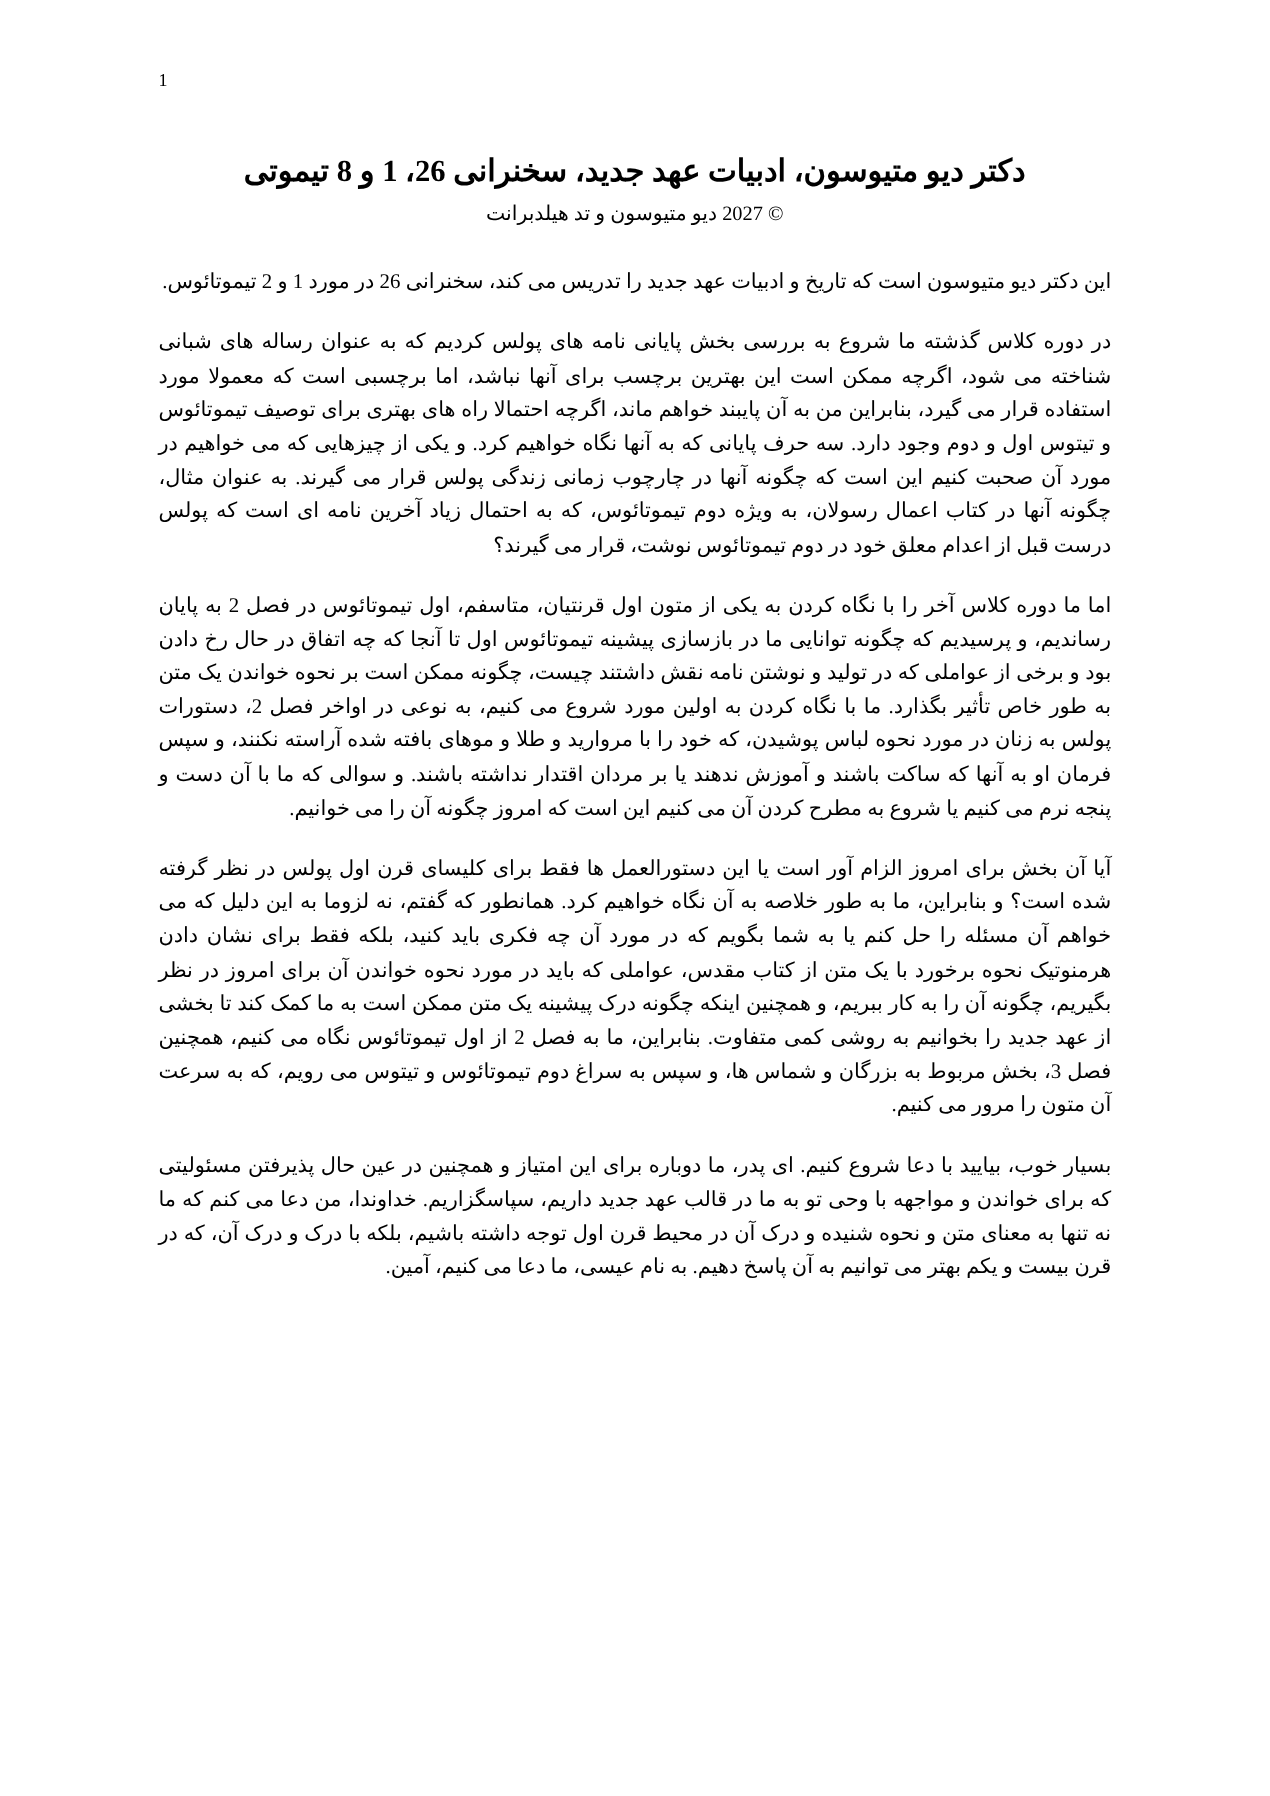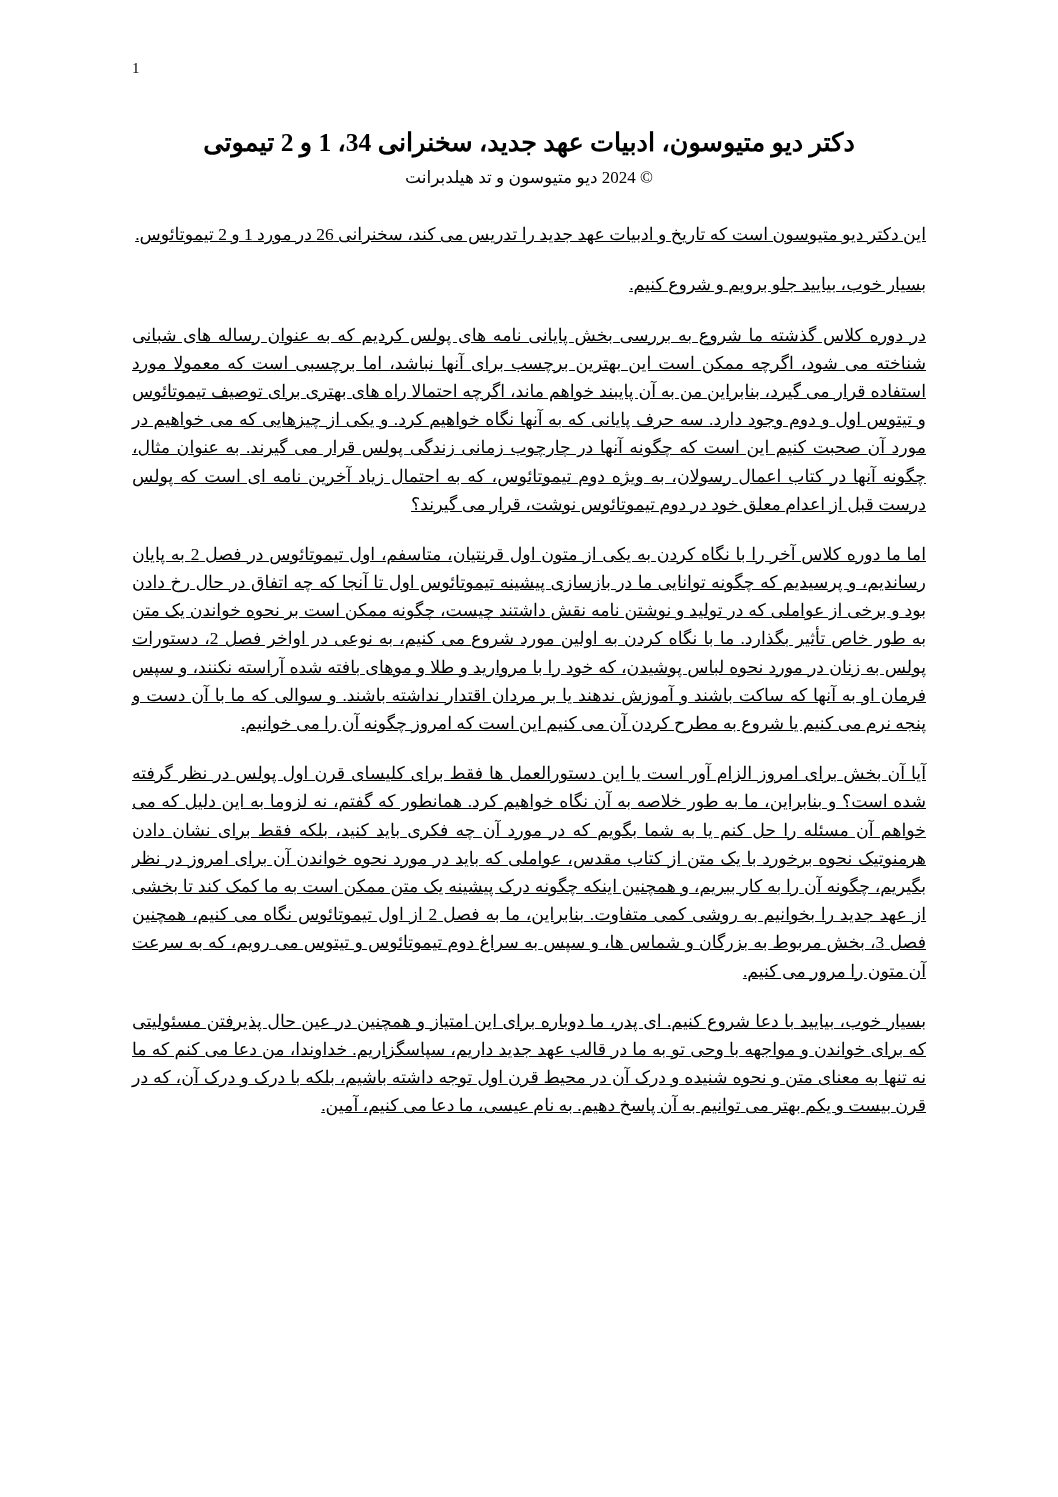--- a/index.html
+++ b/index.html
@@ -48,41 +48,39 @@
     margin-top: 30px;
   }
   p.para {
     margin: 0 0 22px 0;
     font-size: 17.4px;
     line-height: 1.62;
     text-align: justify;
     text-align-last: right;
     direction: rtl;
     text-indent: 0;
-    text-decoration: underline;
   }
   p.para.short {
     text-align: right;
   }
   p.para:last-child {
     margin-bottom: 7px;
   }
 </style>
 </head>
 <body>
 
 <div class="page">
 
   <div class="page-number">1</div>
 
-  <h1 class="doc-title">دکتر دیو متیوسون، ادبیات عهد جدید، سخنرانی 34، 1 و 2 تیموتی</h1>
-  <div class="doc-copyright">© 2024 دیو متیوسون و تد هیلدبرانت</div>
+  <h1 class="doc-title">دکتر دیو متیوسون، ادبیات عهد جدید، سخنرانی 26، 1 و 8 تیموتی</h1>
+  <div class="doc-copyright">© 2027 دیو متیوسون و تد هیلدبرانت</div>
 
   <div class="body-copy">
     <p class="para">این دکتر دیو متیوسون است که تاریخ و ادبیات عهد جدید را تدریس می کند، سخنرانی 26 در مورد 1 و 2 تیموتائوس.</p>
-    <p class="para short">بسیار خوب، بیایید جلو برویم و شروع کنیم.</p>
     <p class="para">در دوره کلاس گذشته ما شروع به بررسی بخش پایانی نامه های پولس کردیم که به عنوان رساله های شبانی شناخته می شود، اگرچه ممکن است این بهترین برچسب برای آنها نباشد، اما برچسبی است که معمولا مورد استفاده قرار می گیرد، بنابراین من به آن پایبند خواهم ماند، اگرچه احتمالا راه های بهتری برای توصیف تیموتائوس و تیتوس اول و دوم وجود دارد.  سه حرف پایانی که به آنها نگاه خواهیم کرد. و یکی از چیزهایی که می خواهیم در مورد آن صحبت کنیم این است که چگونه آنها در چارچوب زمانی زندگی پولس قرار می گیرند. به عنوان مثال، چگونه آنها در کتاب اعمال رسولان، به ویژه دوم تیموتائوس، که به احتمال زیاد آخرین نامه ای است که پولس درست قبل از اعدام معلق خود در دوم تیموتائوس نوشت، قرار می گیرند؟</p>
     <p class="para">اما ما دوره کلاس آخر را با نگاه کردن به یکی از متون اول قرنتیان، متاسفم، اول تیموتائوس در فصل 2 به پایان رساندیم، و پرسیدیم که چگونه توانایی ما در بازسازی پیشینه تیموتائوس اول تا آنجا که چه اتفاق در حال رخ دادن بود و برخی از عواملی که در تولید و نوشتن نامه نقش داشتند چیست،  چگونه ممکن است بر نحوه خواندن یک متن به طور خاص تأثیر بگذارد. ما با نگاه کردن به اولین مورد شروع می کنیم، به نوعی در اواخر فصل 2، دستورات پولس به زنان در مورد نحوه لباس پوشیدن، که خود را با مروارید و طلا و موهای بافته شده آراسته نکنند، و سپس فرمان او به آنها که ساکت باشند و آموزش ندهند یا بر مردان اقتدار نداشته باشند. و سوالی که ما با آن دست و پنجه نرم می کنیم یا شروع به مطرح کردن آن می کنیم این است که امروز چگونه آن را می خوانیم.</p>
     <p class="para">آیا آن بخش برای امروز الزام آور است یا این دستورالعمل ها فقط برای کلیسای قرن اول پولس در نظر گرفته شده است؟ و بنابراین، ما به طور خلاصه به آن نگاه خواهیم کرد. همانطور که گفتم، نه لزوما به این دلیل که می خواهم آن مسئله را حل کنم یا به شما بگویم که در مورد آن چه فکری باید کنید، بلکه فقط برای نشان دادن هرمنوتیک نحوه برخورد با یک متن از کتاب مقدس، عواملی که باید در مورد نحوه خواندن آن برای امروز در نظر بگیریم، چگونه آن را به کار ببریم، و همچنین اینکه چگونه درک پیشینه یک متن ممکن است به ما کمک کند تا بخشی از عهد جدید را بخوانیم به روشی کمی متفاوت. بنابراین، ما به فصل 2 از اول تیموتائوس نگاه می کنیم، همچنین فصل 3، بخش مربوط به بزرگان و شماس ها، و سپس به سراغ دوم تیموتائوس و تیتوس می رویم، که به سرعت آن متون را مرور می کنیم.</p>
     <p class="para">بسیار خوب، بیایید با دعا شروع کنیم. ای پدر، ما دوباره برای این امتیاز و همچنین در عین حال پذیرفتن مسئولیتی که برای خواندن و مواجهه با وحی تو به ما در قالب عهد جدید داریم، سپاسگزاریم. خداوندا، من دعا می کنم که ما نه تنها به معنای متن و نحوه شنیده و درک آن در محیط قرن اول توجه داشته باشیم، بلکه با درک و درک آن، که در قرن بیست و یکم بهتر می توانیم به آن پاسخ دهیم. به نام عیسی، ما دعا می کنیم، آمین.</p>
   </div>
 
 </div>
 
 </body></html>

